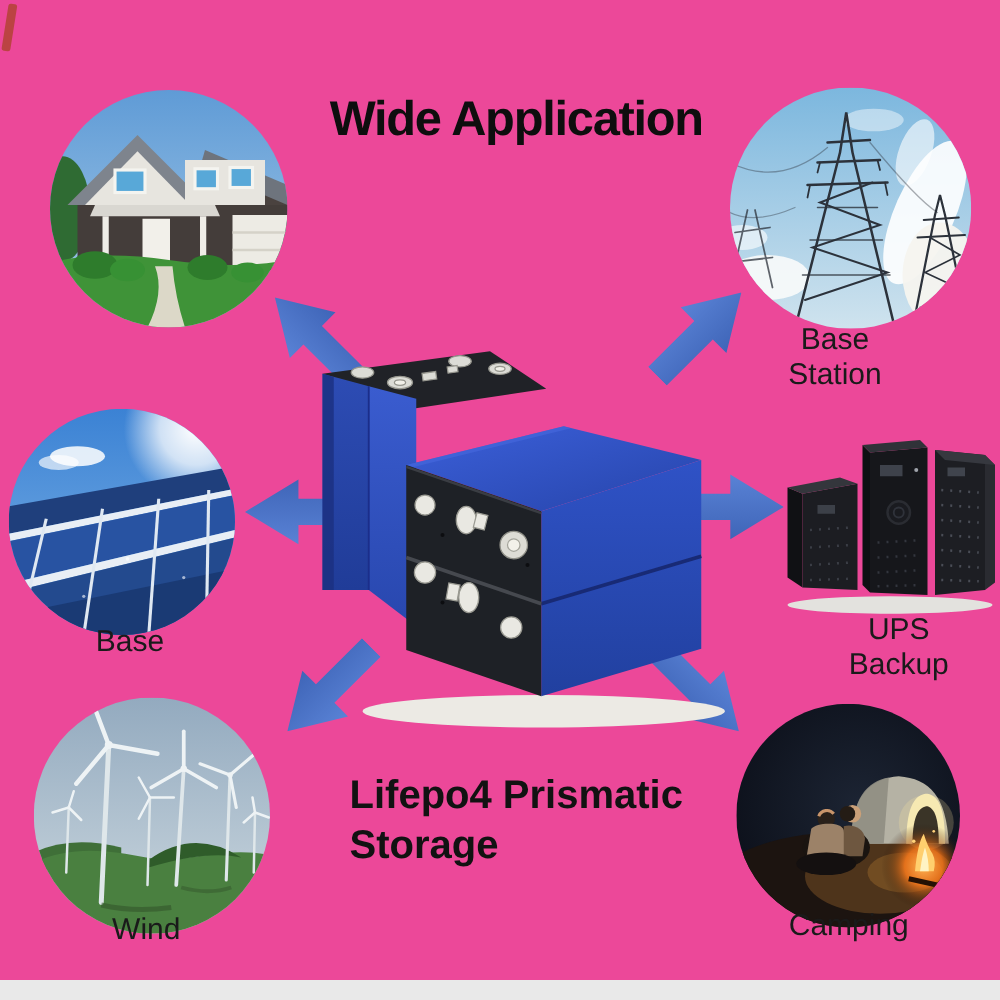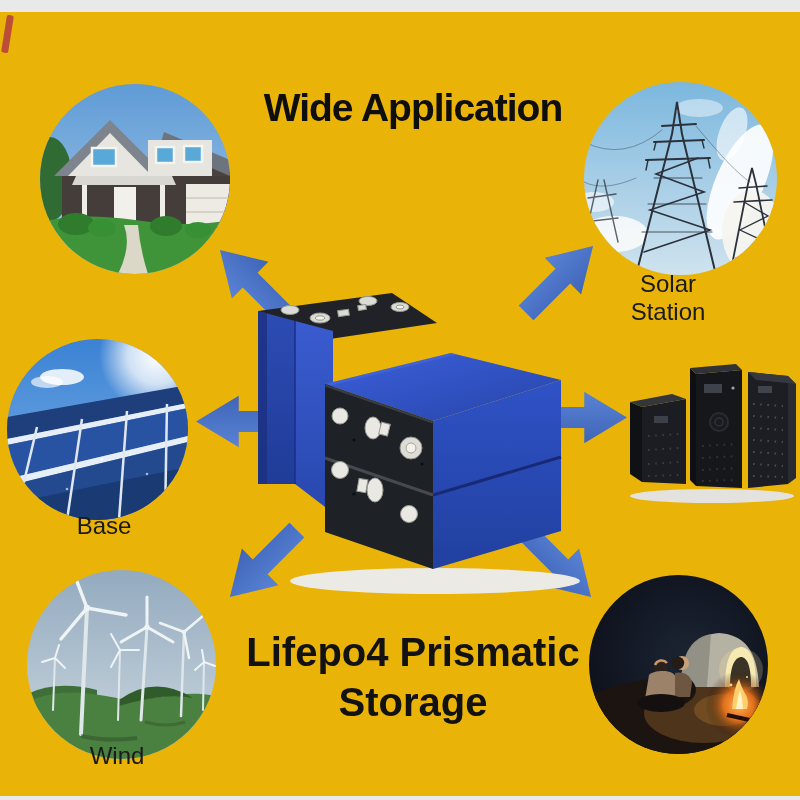--- a/index.html
+++ b/index.html
@@ -1,18 +1,18 @@
 <!DOCTYPE html>
 <html><head>
 <meta charset="utf-8">
 <style>
   html,body{margin:0;padding:0;background:#e9e9e9;}
   .stage{
-    position:relative;width:800px;height:784px;background:#eab308;
-    font-family:"Liberation Sans",sans-serif;overflow:hidden;margin:12px auto;
+    position:relative;width:800px;height:784px;background:#ec4899;
+    font-family:"Liberation Sans",sans-serif;overflow:hidden;margin:0 auto;
   }
   .red-mark{
     position:absolute;left:4px;top:3px;width:7px;height:38px;
     background:#b6423a;border-radius:2px;transform:rotate(9deg);opacity:.9;
   }
   .title{
     position:absolute;left:413px;top:74px;transform:translateX(-50%);
     font-size:39px;font-weight:bold;letter-spacing:-1px;color:#0e0e0e;white-space:nowrap;
   }
   .app-label{
@@ -23,21 +23,21 @@
   .circle{position:absolute;border-radius:50%;overflow:hidden;}
   .circle svg,.art svg{display:block;}
   .art{position:absolute;}
   .arrow{
     position:absolute;width:95px;height:55px;
     background:linear-gradient(180deg,#5a83d6 0%,#3e64b7 100%);
     clip-path:polygon(0% 31%,55% 31%,55% 3%,100% 50%,55% 97%,55% 69%,0% 69%);
   }
   .product-title{
     position:absolute;left:413px;top:615px;transform:translateX(-50%);
-    font-size:40px;font-weight:bold;color:#121212;text-align:center;line-height:1.26;white-space:nowrap;
+    font-size:32px;font-weight:bold;color:#121212;text-align:left;line-height:1.26;white-space:nowrap;
   }
   .product-title span{display:block;}
 </style>
 </head>
 <body>
 
 <div class="stage">
 
   <div class="red-mark"></div>
 
@@ -278,23 +278,25 @@
       <circle cx="72" cy="92" r="7" fill="#2a211a"></circle>
       <path d="M66,90 A7,7 0 0 1 78,88" stroke="#c9956b" stroke-width="2.5" fill="none"></path>
       <circle cx="93" cy="88" r="7" fill="#caa078"></circle>
       <circle cx="89" cy="88" r="6.2" fill="#241c15"></circle>
       <path d="M60,100 C64,95 84,94 86,101 L88,122 L56,124 Z" fill="#9c8268"></path>
       <path d="M86,98 C94,96 102,100 103,108 L101,122 L86,122 Z" fill="#6e5740"></path>
       <ellipse cx="72" cy="128" rx="24" ry="9" fill="#141010"></ellipse>
     </svg>
   </div>
 
-  <div class="app-label" style="left:668px;top:258px;">Solar Station</div>
+  <div class="app-label" style="left:668px;top:258px;">Base Station</div>
   <div class="app-label" style="left:104px;top:500px;">Base</div>
+  <div class="app-label" style="left:719px;top:490px;">UPS Backup</div>
   <div class="app-label" style="left:117px;top:730px;">Wind</div>
+  <div class="app-label" style="left:679px;top:727px;">Camping</div>
 
   <div class="arrow" style="left:206px;top:244px;transform:rotate(-135deg);"></div>
   <div class="arrow" style="left:512px;top:240px;transform:rotate(-45deg);"></div>
   <div class="arrow" style="left:196px;top:382px;transform:rotate(180deg);"></div>
   <div class="arrow" style="left:532px;top:378px;"></div>
   <div class="arrow" style="left:216px;top:524px;transform:rotate(135deg);"></div>
   <div class="arrow" style="left:510px;top:524px;transform:rotate(45deg);"></div>
 
   <div class="art" style="left:250px;top:276px;">
     <svg viewBox="0 0 340 318" width="340" height="318">

